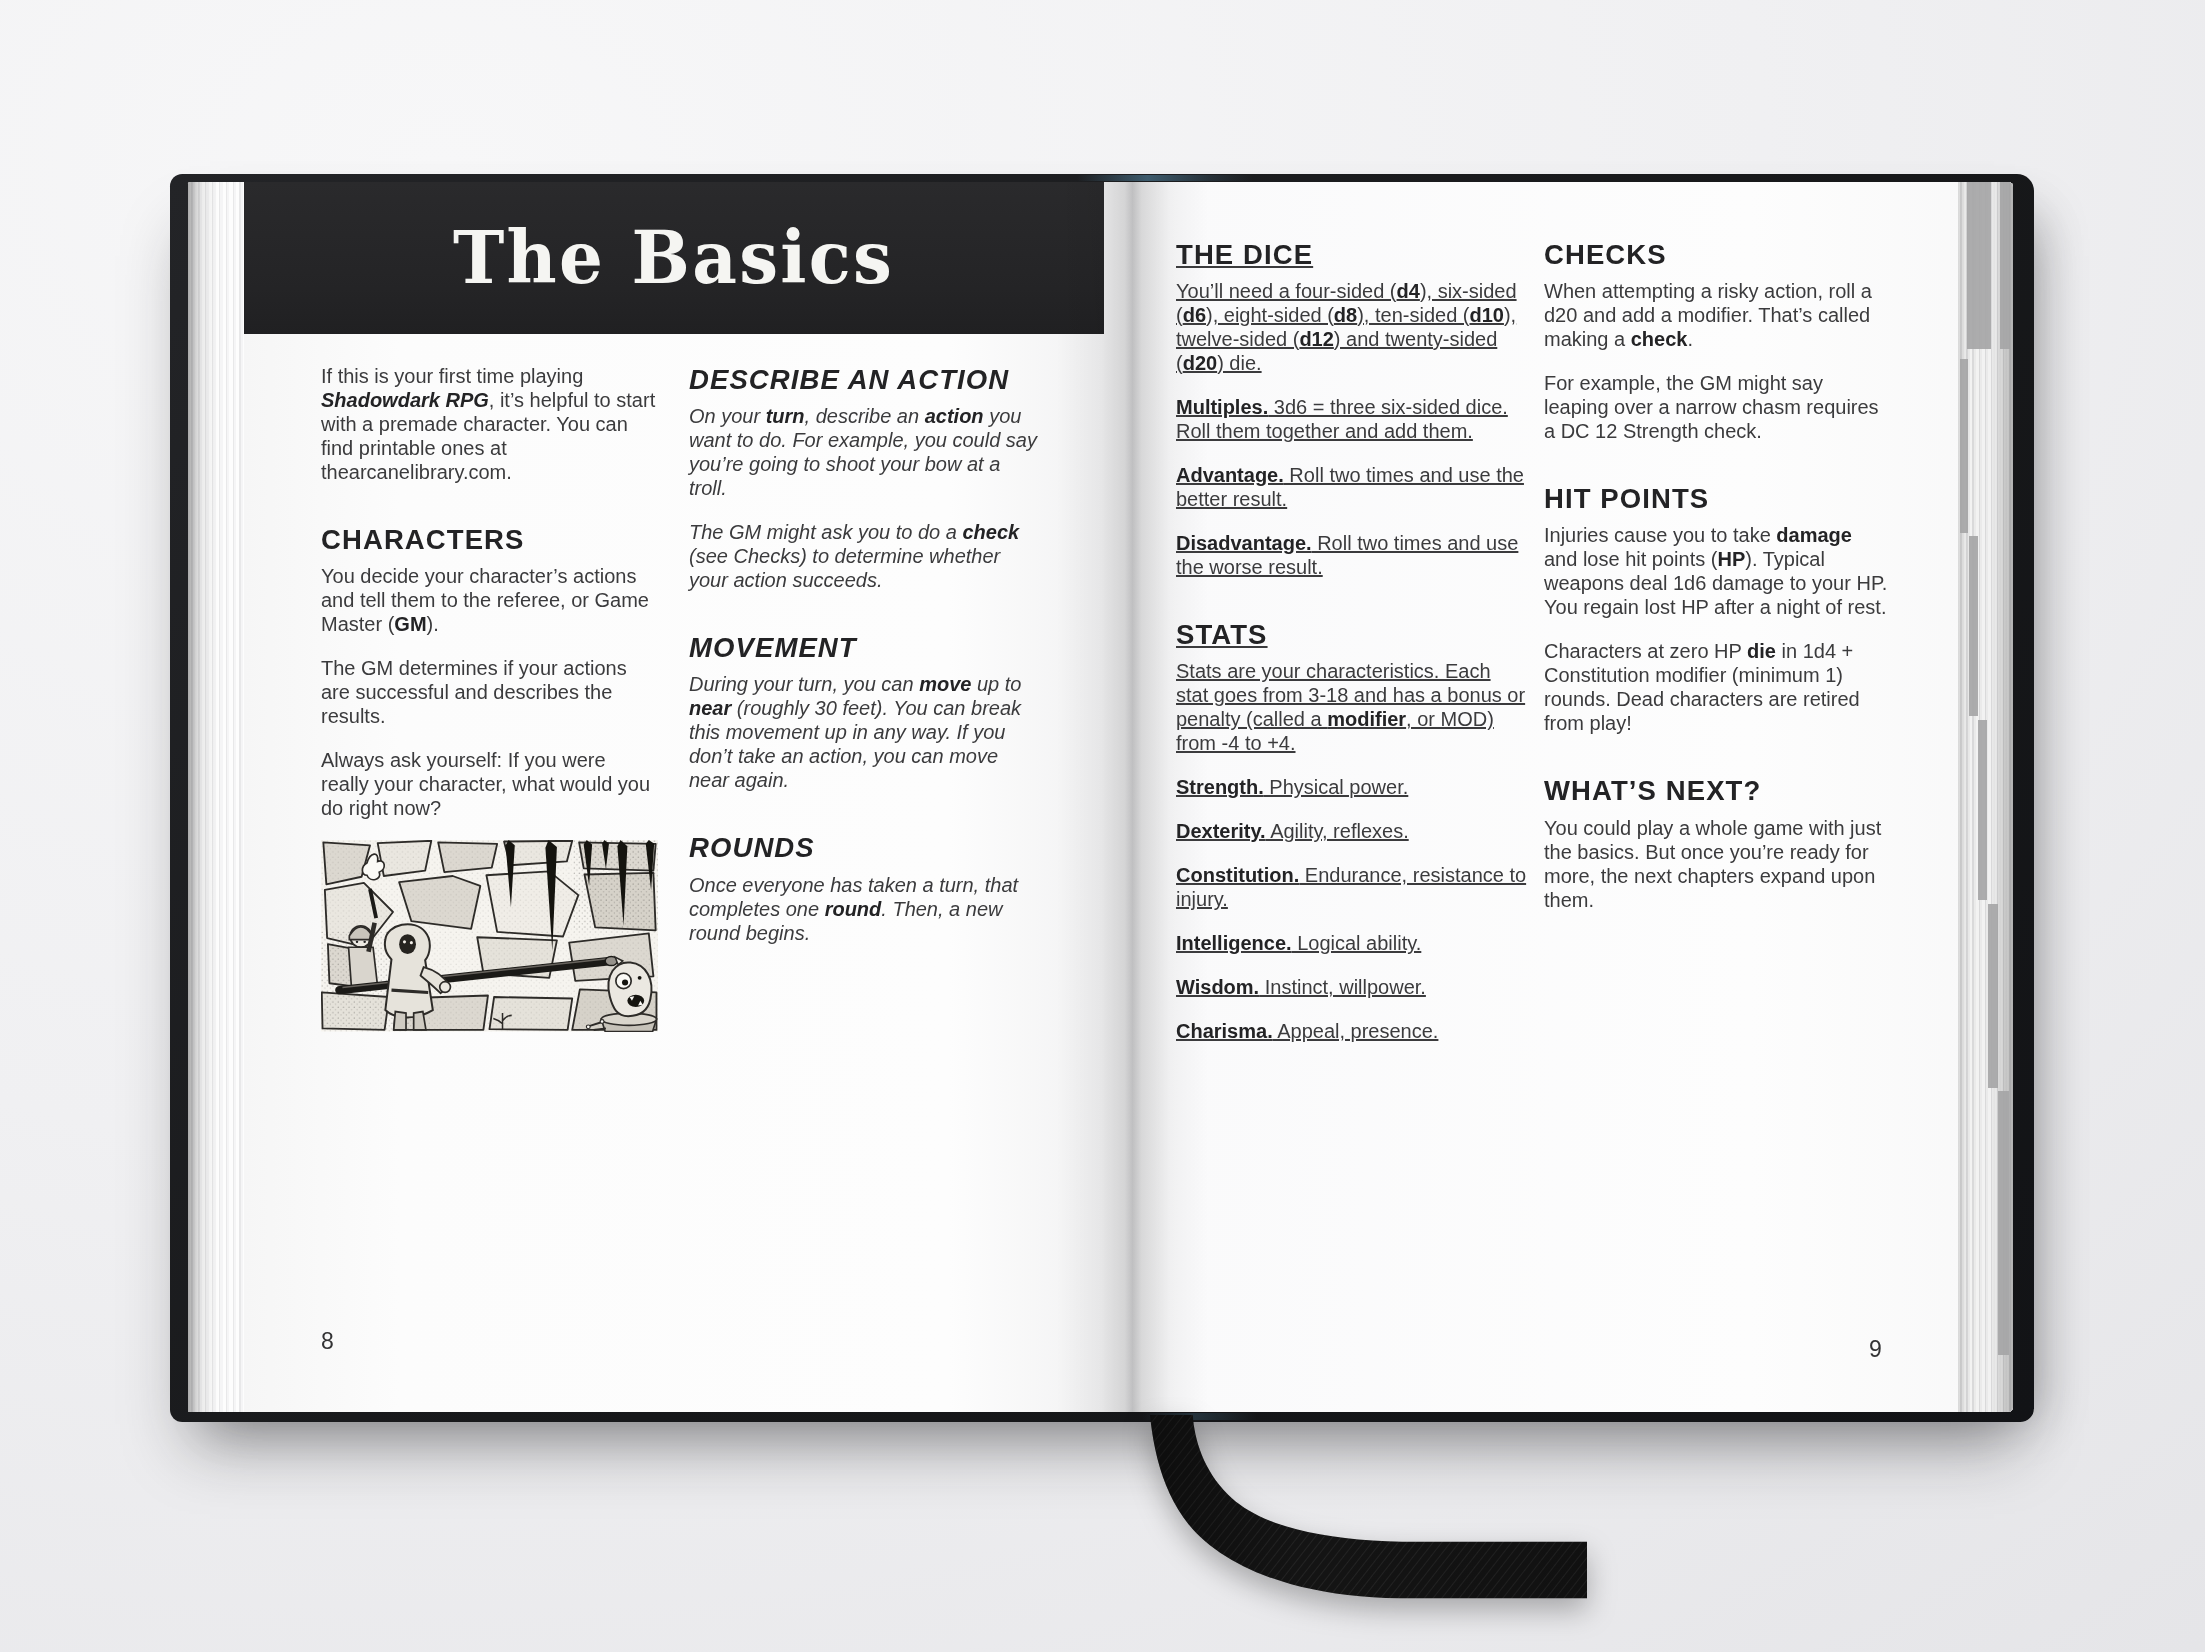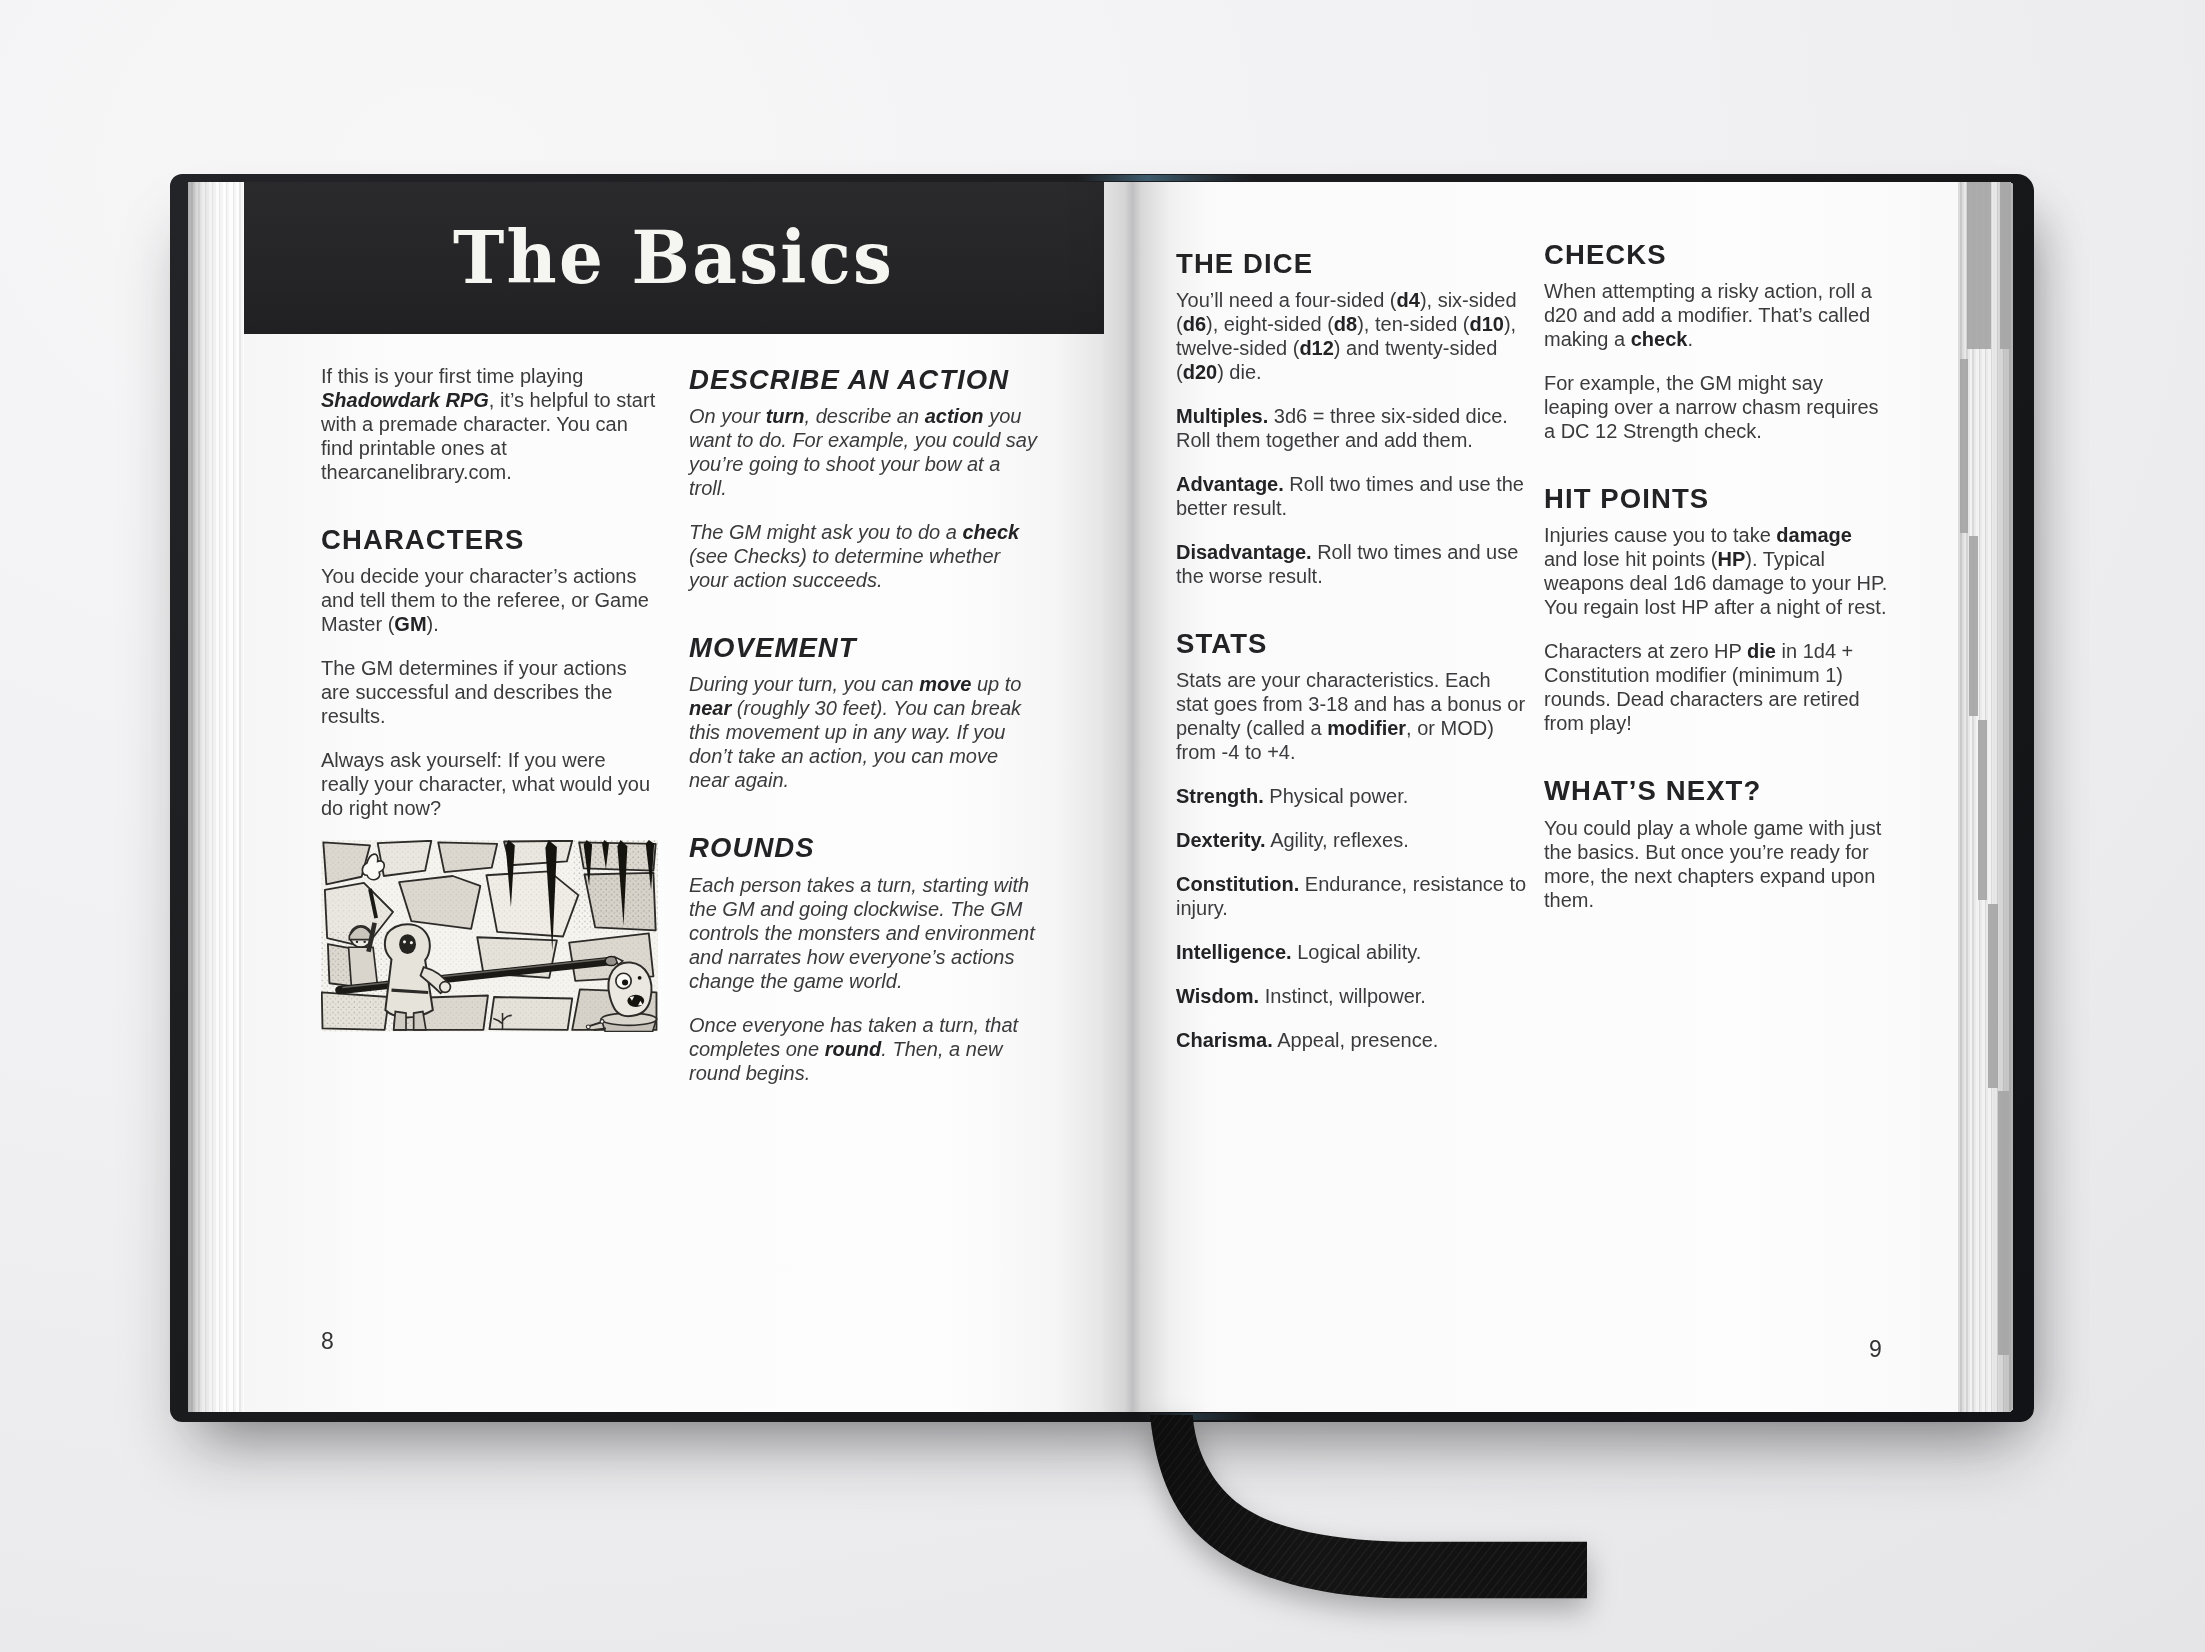--- a/index.html
+++ b/index.html
@@ -65,21 +65,21 @@
   .col > :first-child{margin-top:0;}
   .body-p{margin:0 0 20px 0;}
   .sec-h{
     font-weight:700;font-size:27.5px;line-height:31px;letter-spacing:1.1px;
     color:#232325;margin:40px 0 9.2px 0;
   }
   .body-p strong{font-weight:700;color:#232325;}
   .body-p em{}
   .l-col1{left:321px;top:364px;width:337px;}
   .l-col2{left:689px;top:364px;width:348px;font-style:italic;}
-  .r-col1{left:1176px;top:248px;width:352px;}
+  .r-col1{left:1176px;top:239px;width:352px;text-decoration:underline;}
   .r-col2{left:1544px;top:239px;width:344px;}
   .figure{margin-top:0;width:100%;}
   .figure svg{display:block;width:100%;height:auto;}
   .page-num{position:absolute;font-size:23px;color:#333335;}
   .pn-left{left:321px;top:1328px;}
   .pn-right{left:1869px;top:1336px;}
 
   
   .spine-top{
     position:absolute;left:1077px;top:175px;width:176px;height:6.1px;border-radius:3.1px;
@@ -208,21 +208,20 @@
     </svg>
   </div>
     </div>
   <div class="col l-col2">
       <div class="sec-h">DESCRIBE AN ACTION</div>
       <p class="body-p">On your <strong>turn</strong>, describe an <strong>action</strong> you want to do. For example, you could say you’re going to shoot your bow at a troll.</p>
       <p class="body-p">The GM might ask you to do a <strong>check</strong> (see Checks) to determine whether your action succeeds.</p>
       <div class="sec-h">MOVEMENT</div>
       <p class="body-p">During your turn, you can <strong>move</strong> up to <strong>near</strong> (roughly 30 feet). You can break this movement up in any way. If you don’t take an action, you can move near again.</p>
       <div class="sec-h">ROUNDS</div>
-      <p class="body-p">Each person takes a turn, starting with the GM and going clockwise. The GM controls the monsters and environment and narrates how everyone’s actions change the game world.</p>
       <p class="body-p">Once everyone has taken a turn, that completes one <strong>round</strong>. Then, a new round begins.</p>
     </div>
   <div class="col r-col1">
       <div class="sec-h">THE DICE</div>
       <p class="body-p">You’ll need a four-sided (<strong>d4</strong>), six-sided (<strong>d6</strong>), eight-sided (<strong>d8</strong>), ten-sided (<strong>d10</strong>), twelve-sided (<strong>d12</strong>) and twenty-sided (<strong>d20</strong>) die.</p>
       <p class="body-p"><strong>Multiples.</strong> 3d6 = three six-sided dice. Roll them together and add them.</p>
       <p class="body-p"><strong>Advantage.</strong> Roll two times and use the better result.</p>
       <p class="body-p"><strong>Disadvantage.</strong> Roll two times and use the worse result.</p>
       <div class="sec-h">STATS</div>
       <p class="body-p">Stats are your characteristics. Each stat goes from 3-18 and has a bonus or penalty (called a <strong>modifier</strong>, or MOD) from -4 to +4.</p>

